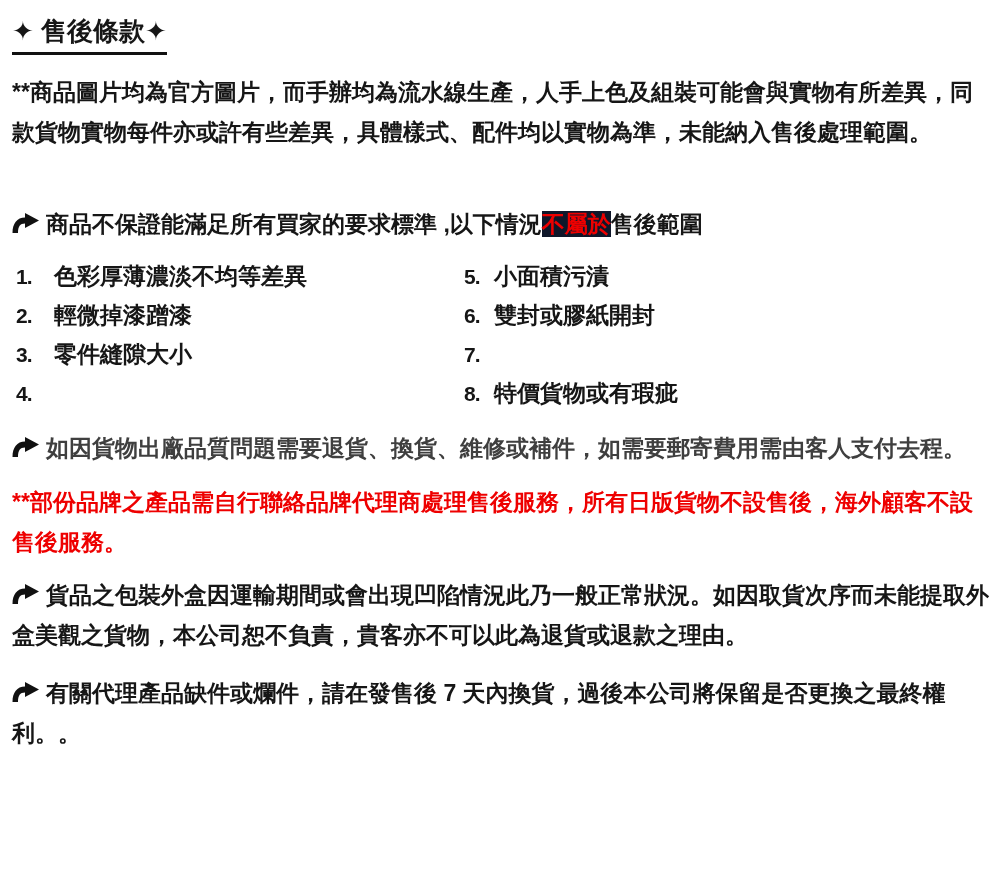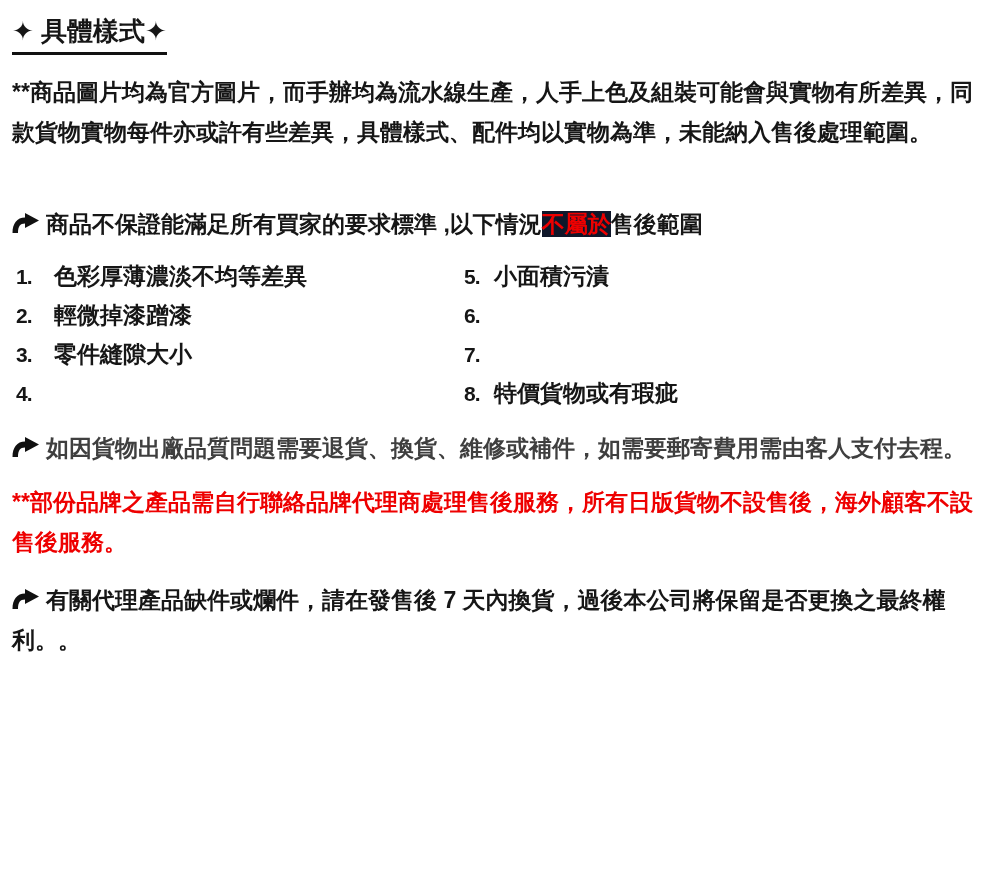--- a/index.html
+++ b/index.html
@@ -29,21 +29,21 @@
   .ship{margin-top:15px;color:#3f3f3f;}
   .pack{margin-top:13px;}
   .exch{margin-top:18px;}
   .more{margin-top:13px;}
 </style>
 </head>
 <body>
 
 <div class="page">
 
-  <h1 class="title"><span class="title-inner">✦ 具體樣式✦</span></h1>
+  <h1 class="title"><span class="title-inner">✦ 售後條款✦</span></h1>
 
   <p class="p intro">**商品圖片均為官方圖片，而手辦均為流水線生產，人手上色及組裝可能會與實物有所差異，同款貨物實物每件亦或許有些差異，具體樣式、配件均以實物為準，未能納入售後處理範圍。</p>
 
   <p class="p notline"><span class="arrow"><svg viewBox="0 0 27 22" xmlns="http://www.w3.org/2000/svg">
           <path d="M13 1 L27 8.5 L13 16 L13 11.5 C8 11.5 6 14.5 6 21 L0.5 21 C0.5 11.5 5 5.5 13 5.5 Z" fill="#111"></path>
         </svg></span><span>商品不保證能滿足所有買家的要求標準 ,以下情況</span><span class="hl">不屬於</span><span>售後範圍</span></p>
 
   <div class="cols">
     <div class="col-left">
       <div class="li">
@@ -62,38 +62,42 @@
           <span class="num">4.</span>
         </div>
     </div>
     <div class="col-right">
       <div class="li">
           <span class="num">5.</span>
           <span>小面積污漬</span>
         </div>
       <div class="li">
           <span class="num">6.</span>
+          <span>雙封或膠紙開封</span>
         </div>
       <div class="li">
           <span class="num">7.</span>
         </div>
       <div class="li">
           <span class="num">8.</span>
           <span>特價貨物或有瑕疵</span>
         </div>
     </div>
   </div>
 
 
   <p class="p ship"><span class="arrow"><svg viewBox="0 0 27 22" xmlns="http://www.w3.org/2000/svg">
           <path d="M13 1 L27 8.5 L13 16 L13 11.5 C8 11.5 6 14.5 6 21 L0.5 21 C0.5 11.5 5 5.5 13 5.5 Z" fill="#111"></path>
         </svg></span><span>如因貨物出廠品質問題需要退貨、換貨、維修或補件，如需要郵寄費用需由客人支付去程。</span></p>
 
   <p class="p red">**部份品牌之產品需自行聯絡品牌代理商處理售後服務，所有日版貨物不設售後，海外顧客不設售後服務。</p>
 
+  <p class="p pack"><span class="arrow"><svg viewBox="0 0 27 22" xmlns="http://www.w3.org/2000/svg">
+          <path d="M13 1 L27 8.5 L13 16 L13 11.5 C8 11.5 6 14.5 6 21 L0.5 21 C0.5 11.5 5 5.5 13 5.5 Z" fill="#111"></path>
+        </svg></span><span>貨品之包裝外盒因運輸期間或會出現凹陷情況此乃一般正常狀況。如因取貨次序而未能提取外盒美觀之貨物，本公司恕不負責，貴客亦不可以此為退貨或退款之理由。</span></p>
 
   <p class="p exch"><span class="arrow"><svg viewBox="0 0 27 22" xmlns="http://www.w3.org/2000/svg">
           <path d="M13 1 L27 8.5 L13 16 L13 11.5 C8 11.5 6 14.5 6 21 L0.5 21 C0.5 11.5 5 5.5 13 5.5 Z" fill="#111"></path>
         </svg></span><span>有關代理產品缺件或爛件，請在發售後 7 天內換貨，過後本公司將保留是否更換之最終權利。。</span></p>
 
   <p class="p more"><span class="arrow"></span></p>
 
 </div>
 
 </body></html>

